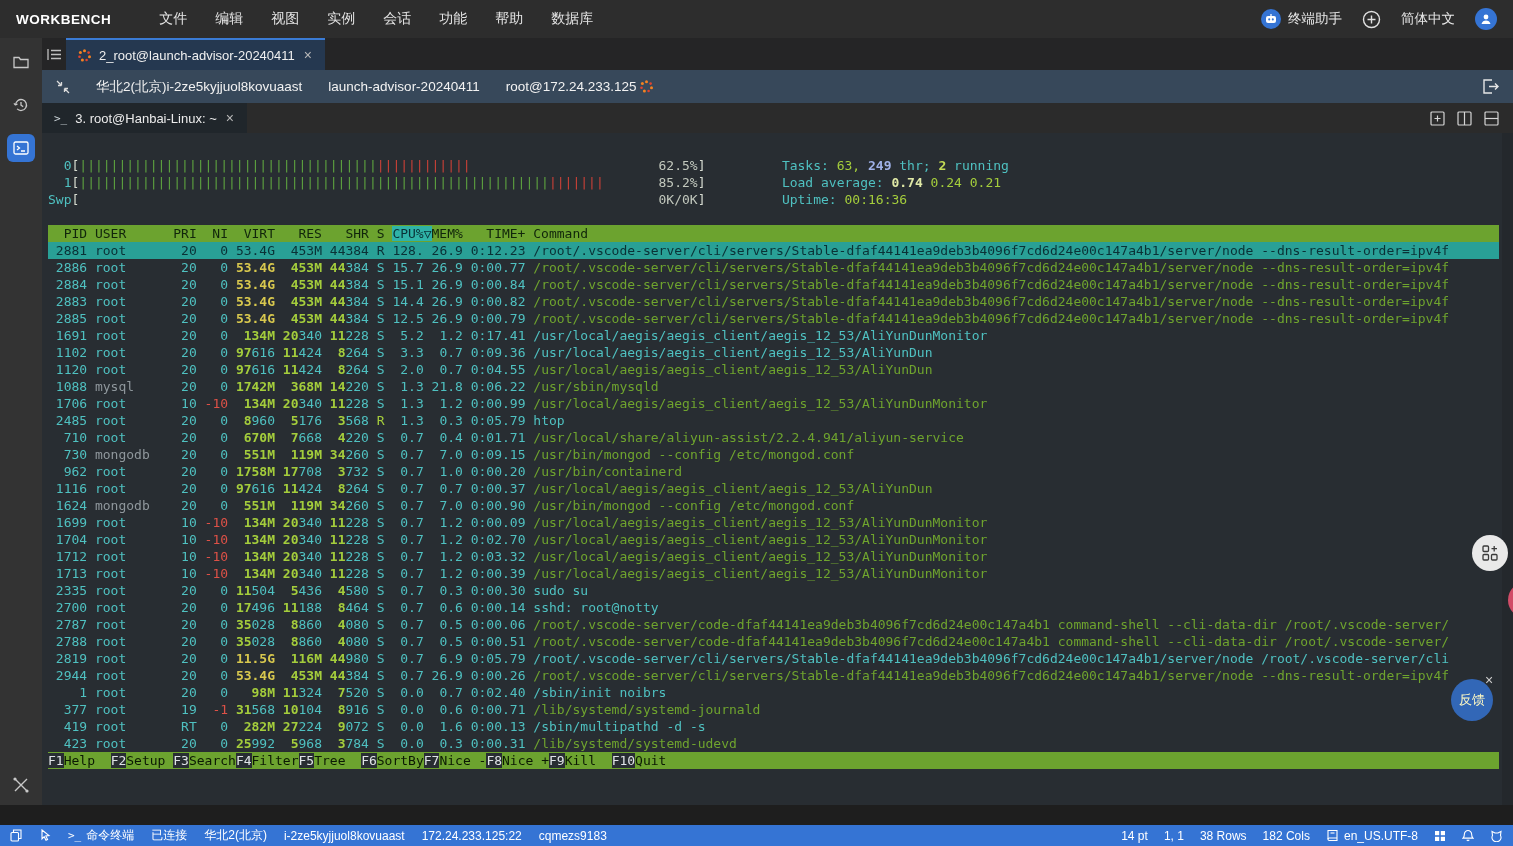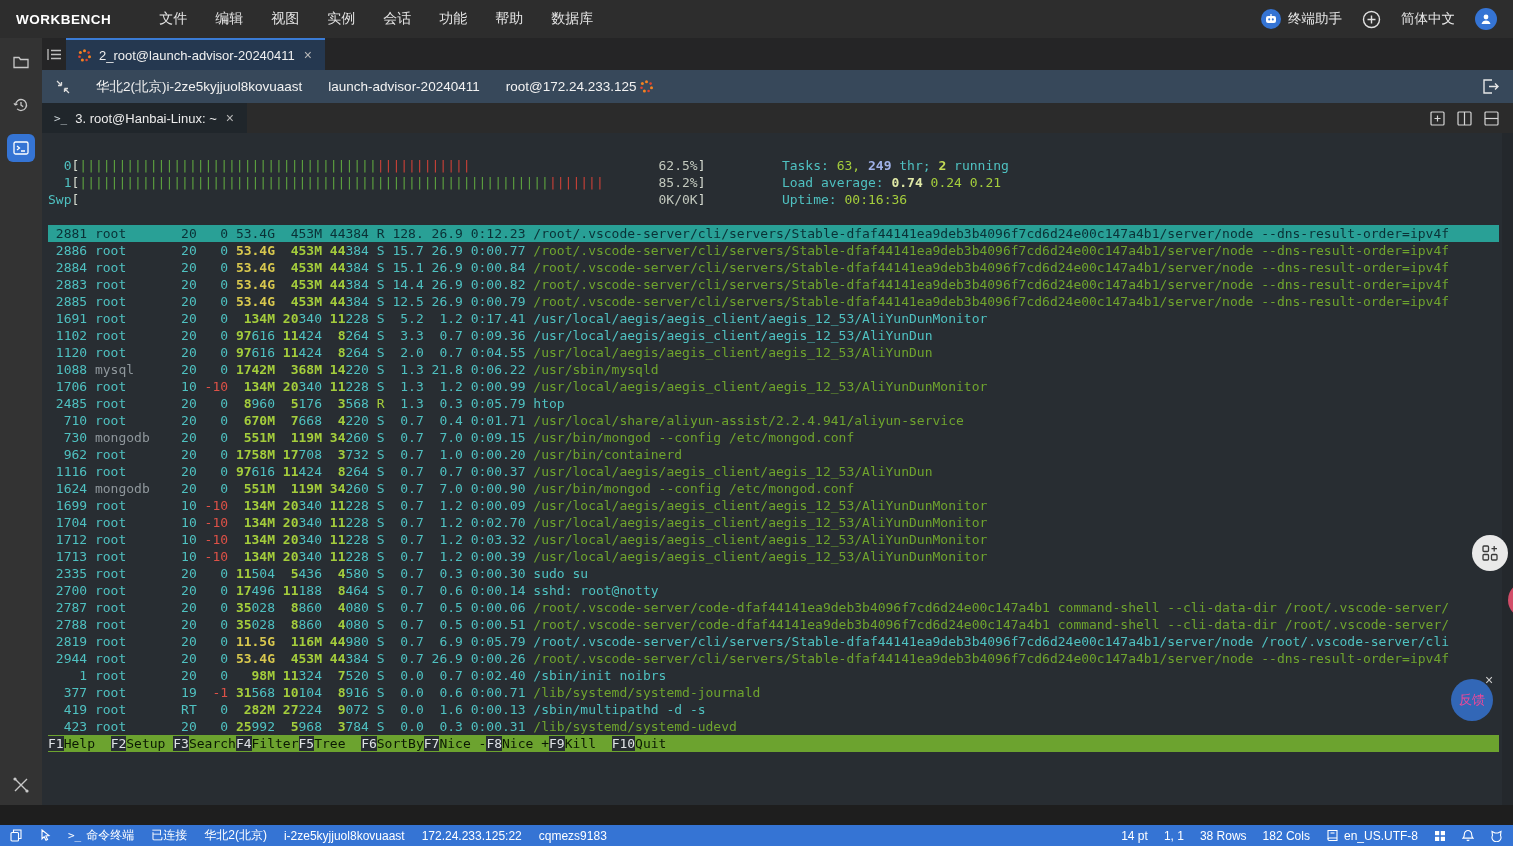--- a/index.html
+++ b/index.html
@@ -58,21 +58,21 @@
   .trow.sel { background:#29a096; }
   .trow.sel span { color:#0a3136 !important; font-weight:normal; }
   .fnbar { background:#6ca32f; white-space:pre; height:17px; margin-top:0; }
   .fk { background:#282d32; color:#dfe3e6; }
   .fl { color:#0b1903; }
   .term-scroll { position:absolute; top:0; right:0; bottom:0; width:11px; background:#24282c; }
   
   .float-btn { position:absolute; border-radius:50%; display:flex; align-items:center; justify-content:center; z-index:5; }
   .fb-apps { left:1472px; top:535px; width:36px; height:36px; background:#e9e9e9; color:#3a3a3a; }
   .fb-trans { left:1472px; top:582px; width:36px; height:36px; background:#d14d68; color:#0f172a; font-size:12px; font-weight:bold;margin-left:36px; }
-  .fb-feedback { left:1451px; top:679px; width:42px; height:42px; background:rgba(53,116,212,.82); color:#ec4899; font-size:13px; }
+  .fb-feedback { left:1451px; top:679px; width:42px; height:42px; background:rgba(53,116,212,.82); color:#fef9c3; font-size:13px; }
   .fb-close { position:absolute; left:1485px; top:672px; color:#cfcfcf; font-size:14px; z-index:6; }
   
   .bottom-tabs { position:absolute; left:0; right:0; bottom:21px; height:20px; background:#232323; display:flex; align-items:stretch; }
   .btab { width:162px; background:#2b3038; display:flex; align-items:center; gap:8px; padding:0 8px; font-size:12px; color:#e0e0e0; }
   .btab-add { width:28px; display:flex; align-items:center; justify-content:center; color:#cacaca; font-size:14px; }
   
   .statusbar { position:absolute; left:0; right:0; bottom:0; height:21px; background:#3574d4; color:#fff;
     display:flex; align-items:center; font-size:12px; padding:0 10px; gap:17px; }
   .sseg { display:flex; align-items:center; gap:5px; white-space:nowrap; }
   .statusbar .right { margin-left:auto; display:flex; align-items:center; gap:16px; }
@@ -238,20 +238,21 @@
             <div class="tline"><span class="c">Swp</span><span class="w">[</span>                                                                          <span class="dim">0K/0K</span><span class="w">]</span></div>
           </div>
         <div class="stats">
           <div class="tline"><span class="c">Tasks:</span> <span class="g">63,</span> <span class="lav b">249</span> <span class="c">thr;</span> <span class="bgr b">2</span> <span class="c">running</span></div>
           <div class="tline"><span class="c">Load average:</span> <span class="pale b">0.74</span> <span class="g">0.24</span> <span class="g">0.21</span></div>
           <div class="tline"><span class="c">Uptime:</span> <span class="g">00:16:36</span></div>
         </div>
         <div class="tline"> </div>
       </div>
       <div>
+          <div class="tline thead">  PID USER      PRI  NI  VIRT   RES   SHR S <span class="hl">CPU%▽</span>MEM%   TIME+ Command</div>
           <div class="tline trow sel"><span class="c"> 2881</span> <span class="c">root     </span> <span class="c"> 20</span> <span class="c">  0</span> <span class="y b">53.4G</span> <span class="g b"> 453M</span> <span class="g b">44</span><span class="c">384</span> <span class="g">R</span> <span class="c">128.</span> <span class="c">26.9</span> <span class="c">0:12.23</span> <span class="cg">/root/.vscode-server/cli/servers/Stable-dfaf44141ea9deb3b4096f7cd6d24e00c147a4b1/server/node --dns-result-order=ipv4f</span></div>
           <div class="tline trow"><span class="c"> 2886</span> <span class="c">root     </span> <span class="c"> 20</span> <span class="c">  0</span> <span class="y b">53.4G</span> <span class="g b"> 453M</span> <span class="g b">44</span><span class="c">384</span> <span class="c">S</span> <span class="c">15.7</span> <span class="c">26.9</span> <span class="c">0:00.77</span> <span class="cg">/root/.vscode-server/cli/servers/Stable-dfaf44141ea9deb3b4096f7cd6d24e00c147a4b1/server/node --dns-result-order=ipv4f</span></div>
           <div class="tline trow"><span class="c"> 2884</span> <span class="c">root     </span> <span class="c"> 20</span> <span class="c">  0</span> <span class="y b">53.4G</span> <span class="g b"> 453M</span> <span class="g b">44</span><span class="c">384</span> <span class="c">S</span> <span class="c">15.1</span> <span class="c">26.9</span> <span class="c">0:00.84</span> <span class="cg">/root/.vscode-server/cli/servers/Stable-dfaf44141ea9deb3b4096f7cd6d24e00c147a4b1/server/node --dns-result-order=ipv4f</span></div>
           <div class="tline trow"><span class="c"> 2883</span> <span class="c">root     </span> <span class="c"> 20</span> <span class="c">  0</span> <span class="y b">53.4G</span> <span class="g b"> 453M</span> <span class="g b">44</span><span class="c">384</span> <span class="c">S</span> <span class="c">14.4</span> <span class="c">26.9</span> <span class="c">0:00.82</span> <span class="cg">/root/.vscode-server/cli/servers/Stable-dfaf44141ea9deb3b4096f7cd6d24e00c147a4b1/server/node --dns-result-order=ipv4f</span></div>
           <div class="tline trow"><span class="c"> 2885</span> <span class="c">root     </span> <span class="c"> 20</span> <span class="c">  0</span> <span class="y b">53.4G</span> <span class="g b"> 453M</span> <span class="g b">44</span><span class="c">384</span> <span class="c">S</span> <span class="c">12.5</span> <span class="c">26.9</span> <span class="c">0:00.79</span> <span class="cg">/root/.vscode-server/cli/servers/Stable-dfaf44141ea9deb3b4096f7cd6d24e00c147a4b1/server/node --dns-result-order=ipv4f</span></div>
           <div class="tline trow"><span class="c"> 1691</span> <span class="c">root     </span> <span class="c"> 20</span> <span class="c">  0</span> <span class="g b"> 134M</span> <span class="g b">20</span><span class="c">340</span> <span class="g b">11</span><span class="c">228</span> <span class="c">S</span> <span class="c"> 5.2</span> <span class="c"> 1.2</span> <span class="c">0:17.41</span> <span class="cc">/usr/local/aegis/aegis_client/aegis_12_53/AliYunDunMonitor</span></div>
           <div class="tline trow"><span class="c"> 1102</span> <span class="c">root     </span> <span class="c"> 20</span> <span class="c">  0</span> <span class="g b">97</span><span class="c">616</span> <span class="g b">11</span><span class="c">424</span> <span class="g b"> 8</span><span class="c">264</span> <span class="c">S</span> <span class="c"> 3.3</span> <span class="c"> 0.7</span> <span class="c">0:09.36</span> <span class="cc">/usr/local/aegis/aegis_client/aegis_12_53/AliYunDun</span></div>
           <div class="tline trow"><span class="c"> 1120</span> <span class="c">root     </span> <span class="c"> 20</span> <span class="c">  0</span> <span class="g b">97</span><span class="c">616</span> <span class="g b">11</span><span class="c">424</span> <span class="g b"> 8</span><span class="c">264</span> <span class="c">S</span> <span class="c"> 2.0</span> <span class="c"> 0.7</span> <span class="c">0:04.55</span> <span class="cg">/usr/local/aegis/aegis_client/aegis_12_53/AliYunDun</span></div>
           <div class="tline trow"><span class="c"> 1088</span> <span class="gray">mysql    </span> <span class="c"> 20</span> <span class="c">  0</span> <span class="g b">1742M</span> <span class="g b"> 368M</span> <span class="g b">14</span><span class="c">220</span> <span class="c">S</span> <span class="c"> 1.3</span> <span class="c">21.8</span> <span class="c">0:06.22</span> <span class="cg">/usr/sbin/mysqld</span></div>
           <div class="tline trow"><span class="c"> 1706</span> <span class="c">root     </span> <span class="c"> 10</span> <span class="red">-10</span> <span class="g b"> 134M</span> <span class="g b">20</span><span class="c">340</span> <span class="g b">11</span><span class="c">228</span> <span class="c">S</span> <span class="c"> 1.3</span> <span class="c"> 1.2</span> <span class="c">0:00.99</span> <span class="cg">/usr/local/aegis/aegis_client/aegis_12_53/AliYunDunMonitor</span></div>

